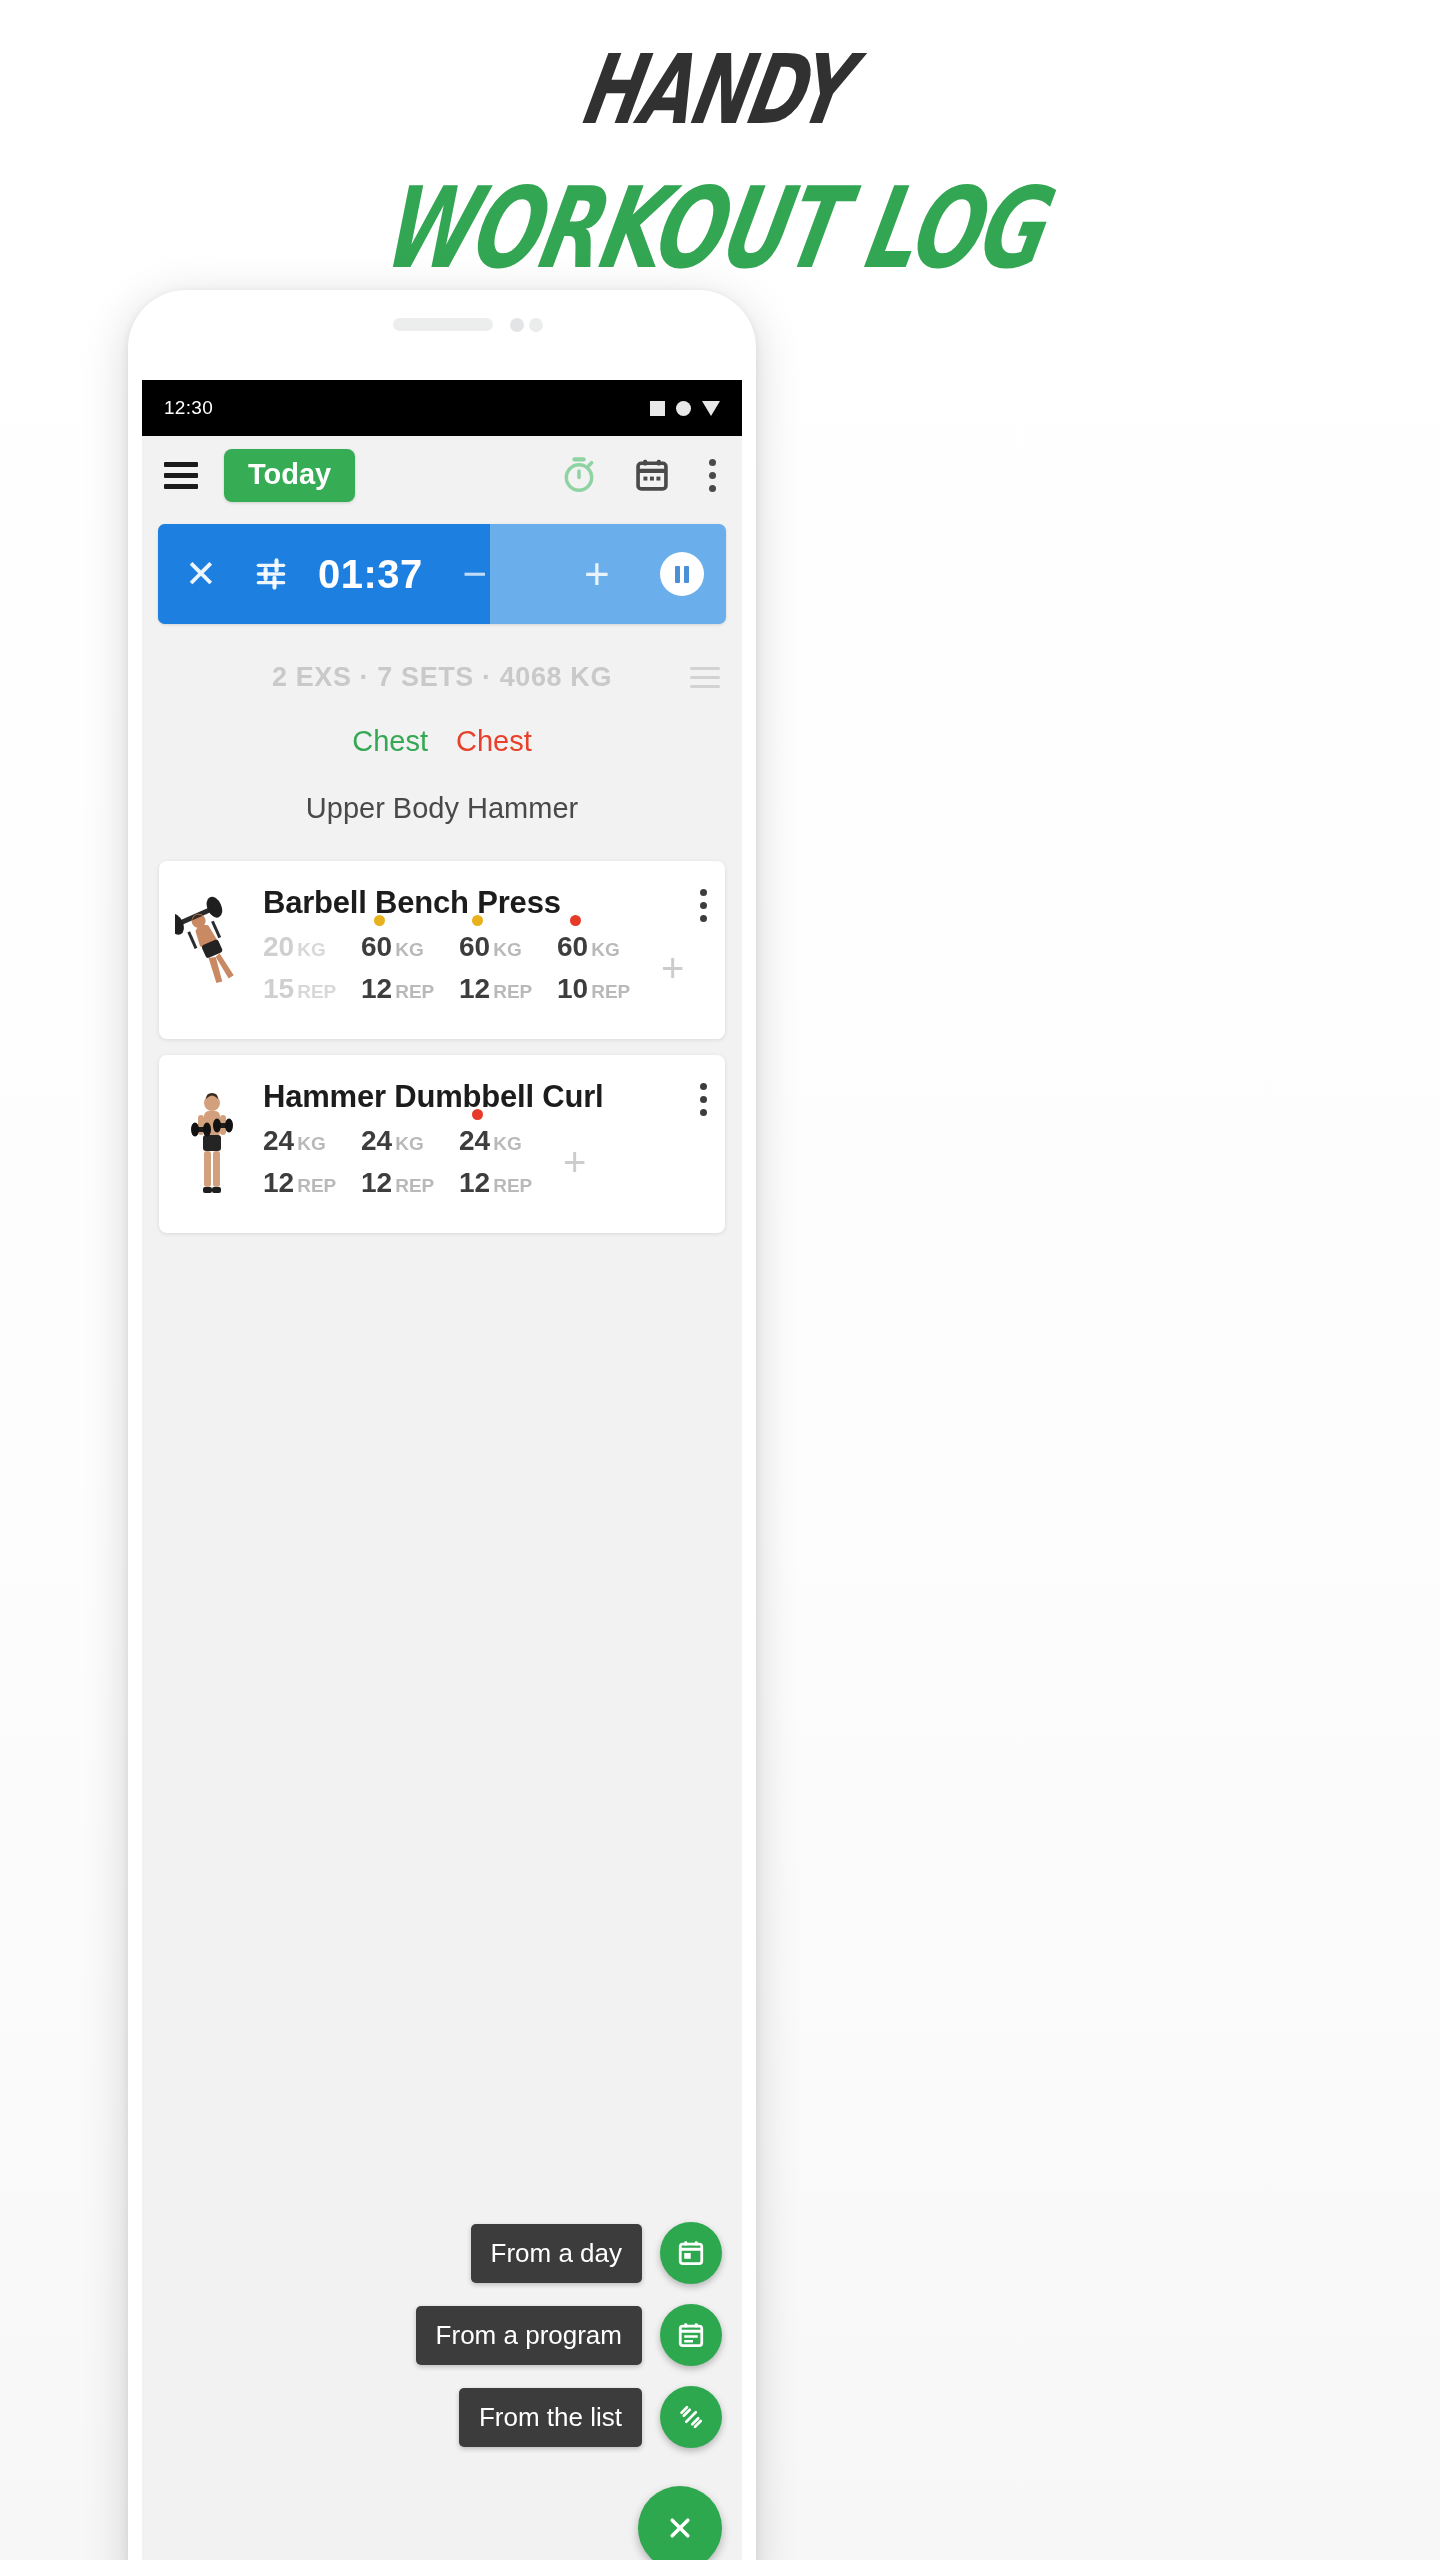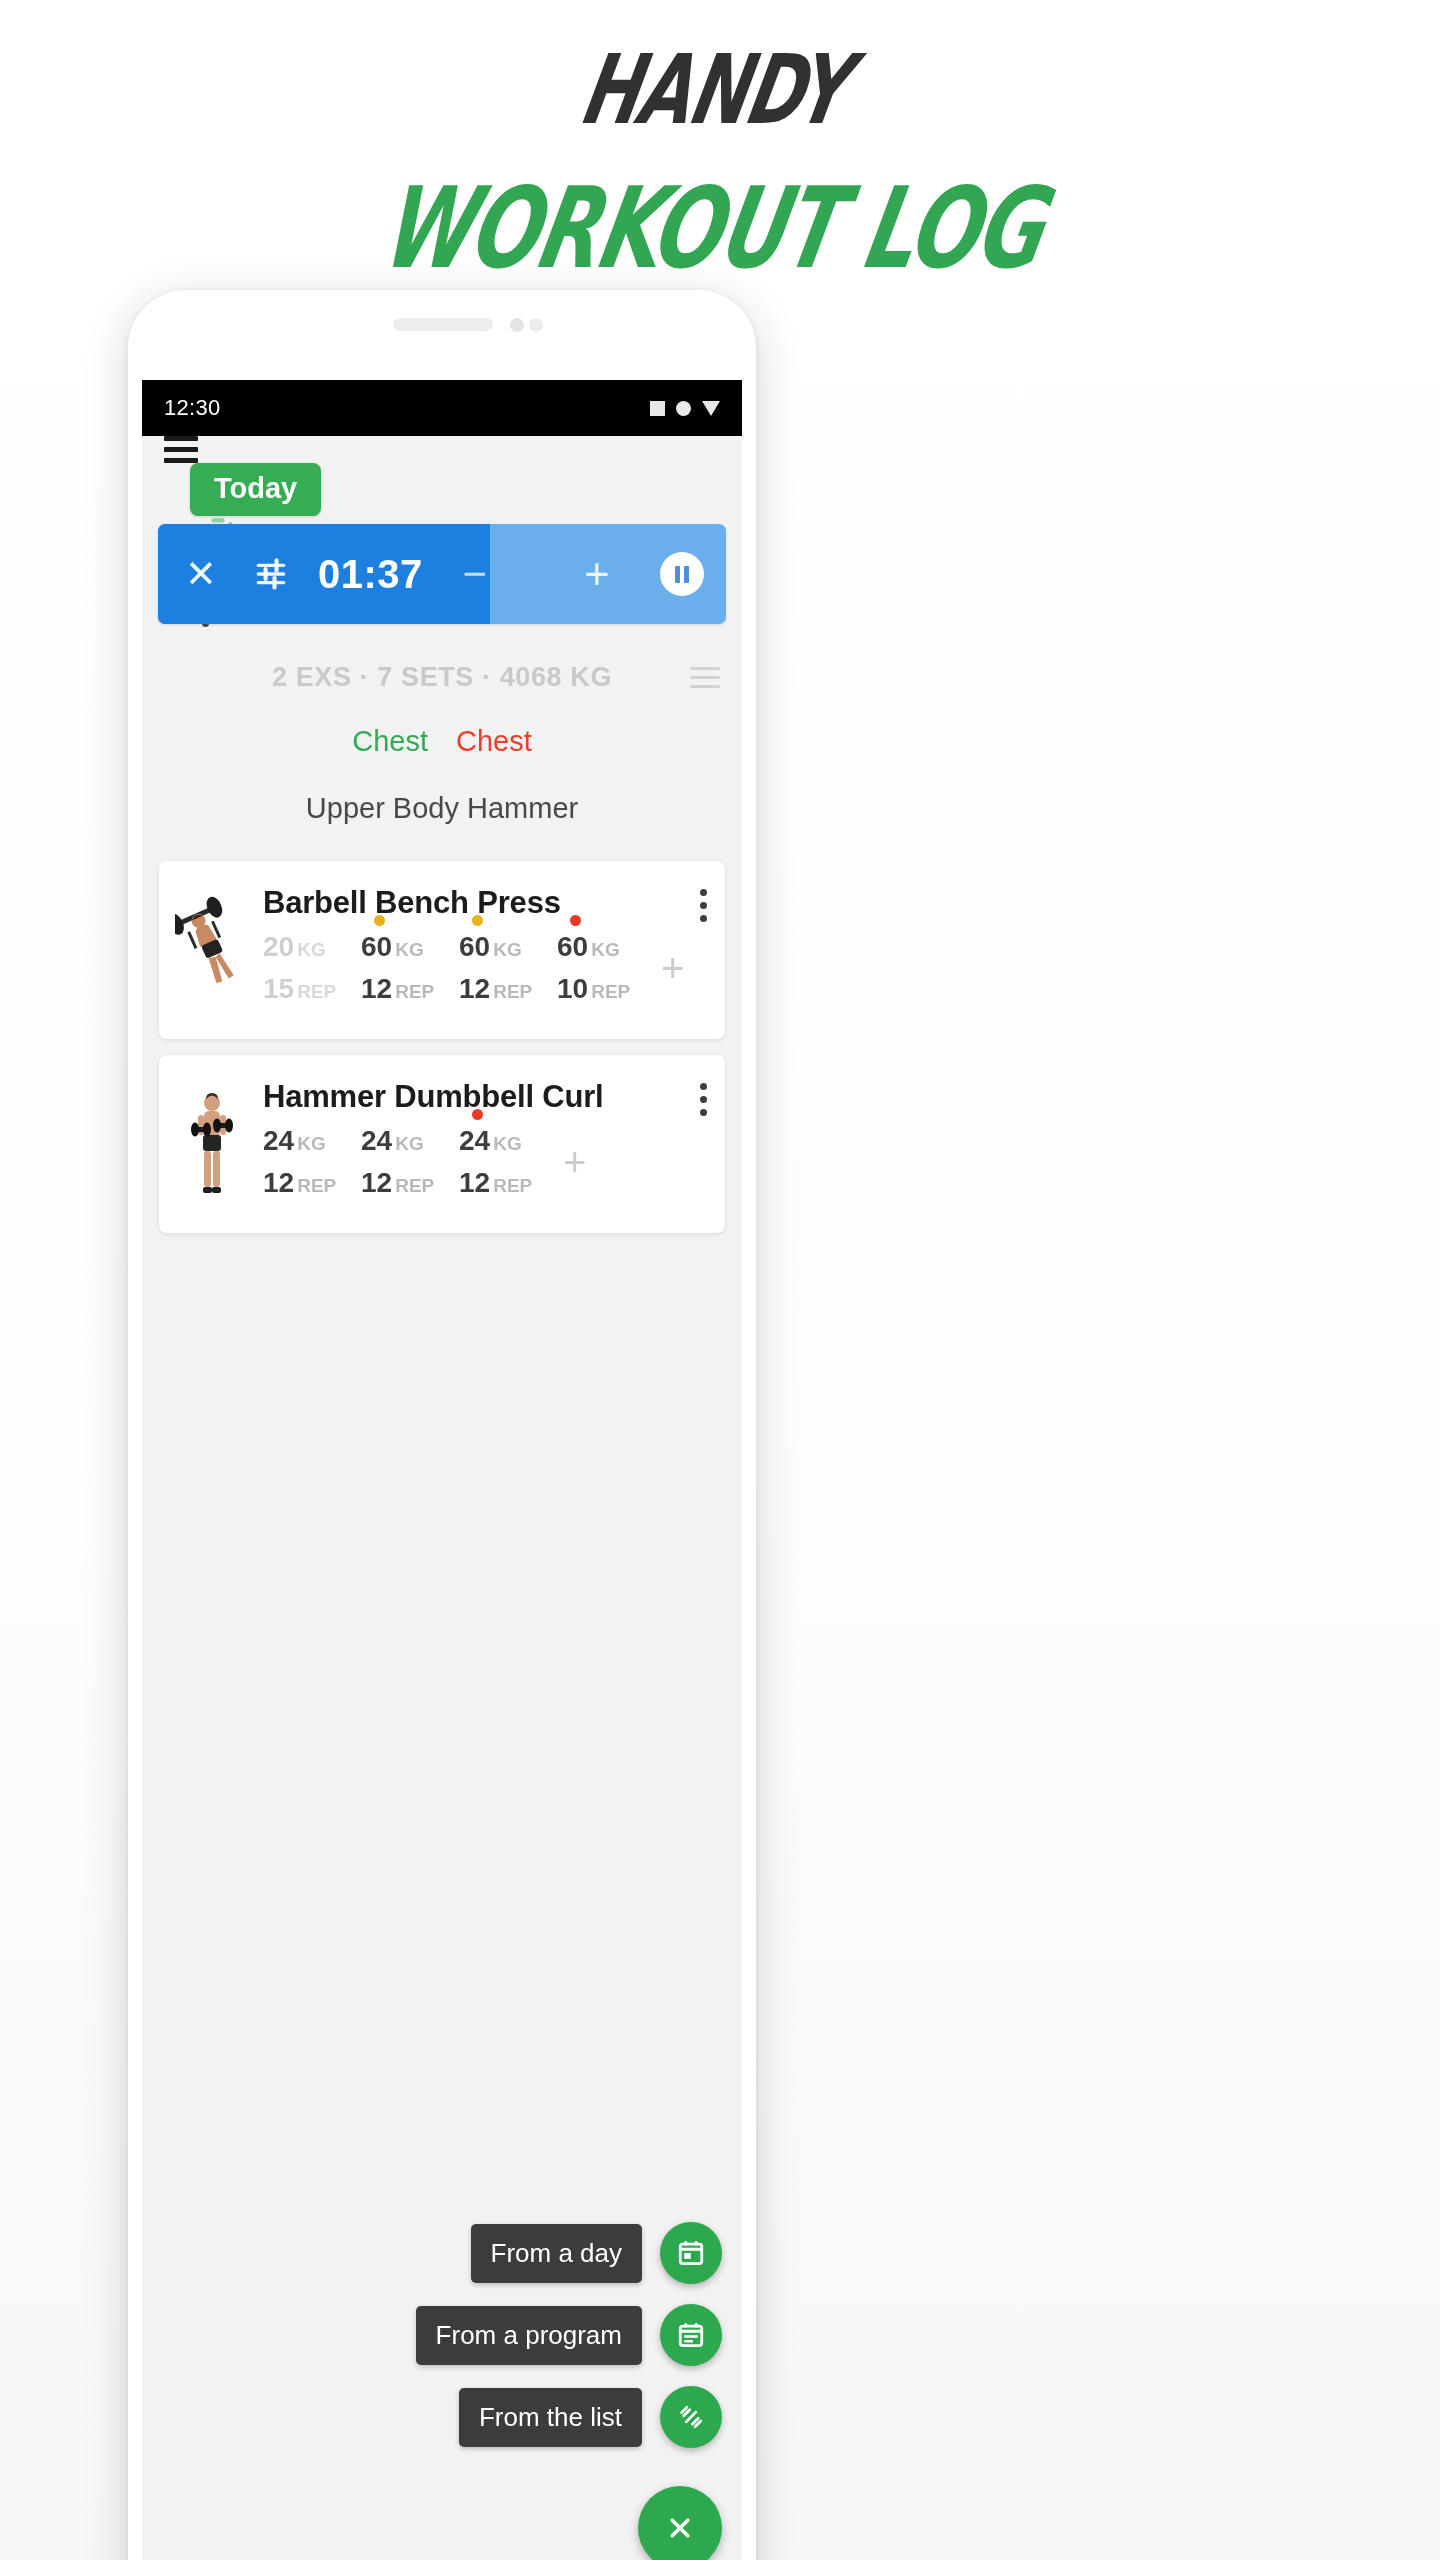--- a/index.html
+++ b/index.html
@@ -63,30 +63,30 @@
     background: #f2f2f2;
     overflow: hidden;
   }
 
   
   .statusbar {
     height: 56px; background: #000000;
     display: flex; align-items: center; justify-content: space-between;
     padding: 0 22px;
   }
-  .status-time { color: #ffffff; font-size: 22px; font-weight: 500; letter-spacing: .3px; }
+  .status-time { color: #ffffff; font-size: 19px; font-weight: 500; letter-spacing: .3px; }
   .status-icons { display: flex; align-items: center; gap: 11px; }
   .sq { width: 15px; height: 15px; background: #e8e8e8; }
   .ci { width: 15px; height: 15px; border-radius: 50%; background: #e8e8e8; }
   .tri { width: 0; height: 0; border-left: 9px solid transparent; border-right: 9px solid transparent; border-top: 15px solid #e8e8e8; }
 
   
   .appbar {
     height: 78px; background: #f2f2f2;
-    display: flex; align-items: flex-start; padding: 0 22px; flex-direction: column;
+    display: flex; align-items: center; padding: 0 22px;
   }
   .hamburger { width: 34px; display: flex; flex-direction: column; gap: 6px; cursor: pointer; }
   .hamburger i { display: block; height: 5px; background: #1a1a1a; border-radius: 1px; }
   .today-chip {
     margin-left: 26px;
     background: #36ad55; color: #fff;
     font-size: 29px; font-weight: 600;
     padding: 9px 24px 11px; border-radius: 8px;
     box-shadow: 0 1px 3px rgba(0,0,0,0.16);
     cursor: pointer;

